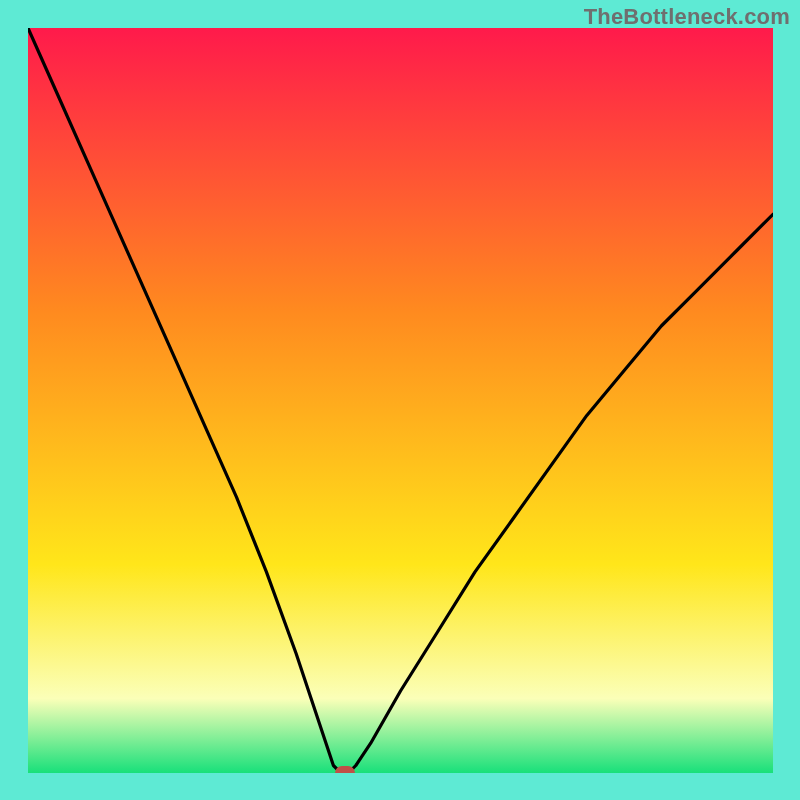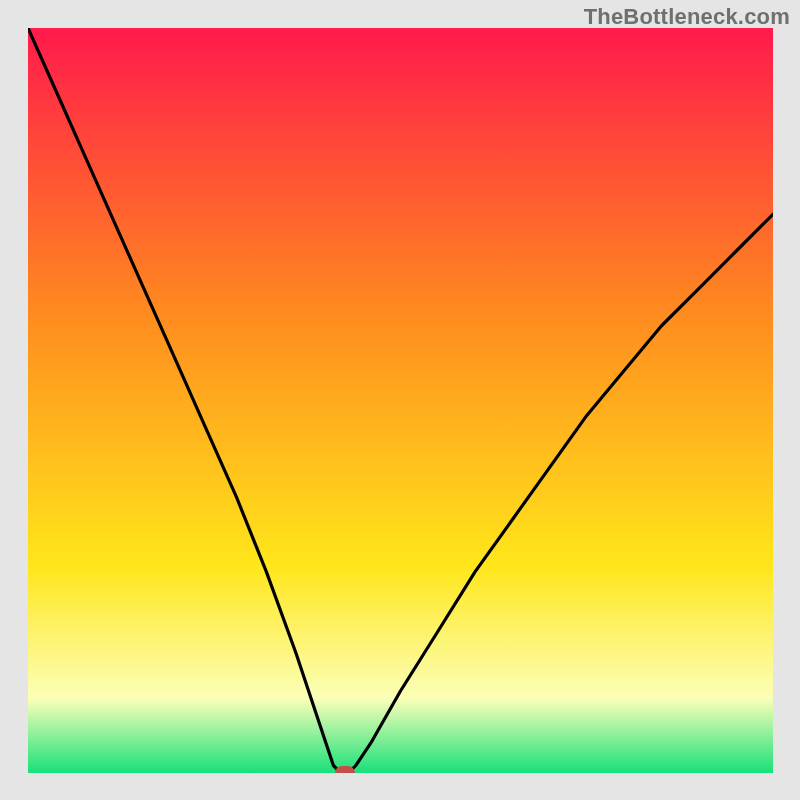--- a/index.html
+++ b/index.html
@@ -9,21 +9,21 @@
     height: 800px;
     background: #000;
     overflow: hidden;
   }
   .frame {
     position: absolute;
     left: 0;
     top: 0;
     width: 800px;
     height: 800px;
-    background: #e5e5e5;
+    background: #5eead4;
   }
   .plot {
     position: absolute;
     left: 28px;
     top: 28px;
     width: 745px;
     height: 745px;
     overflow: hidden;
   }
   .watermark {

